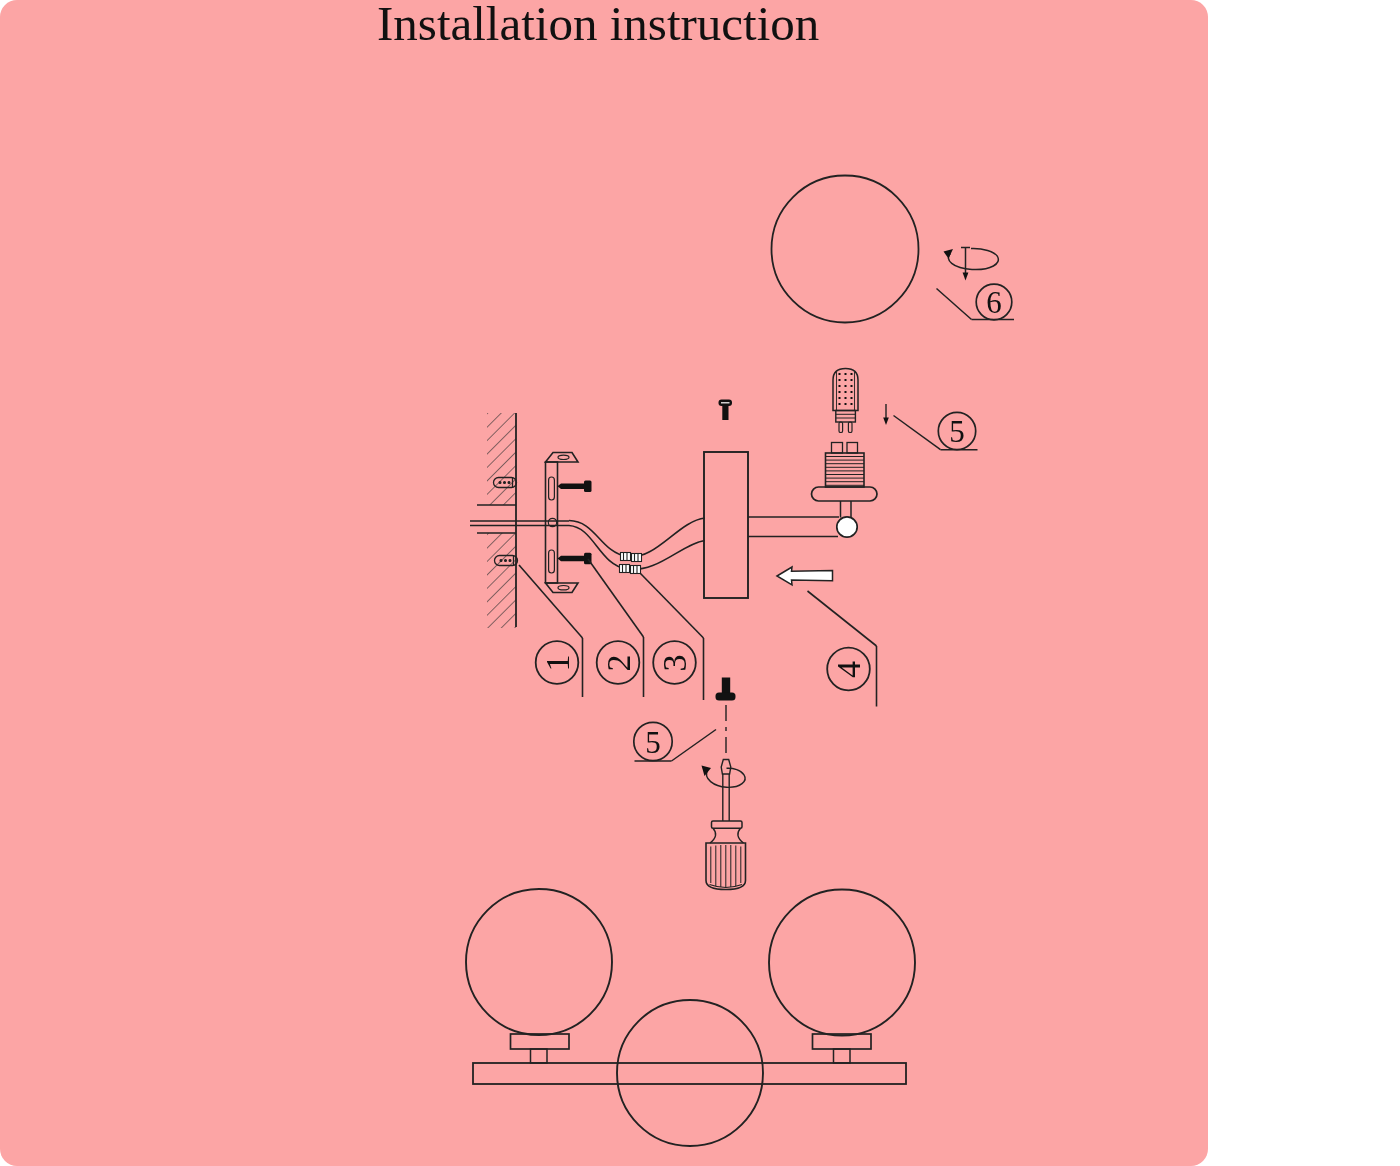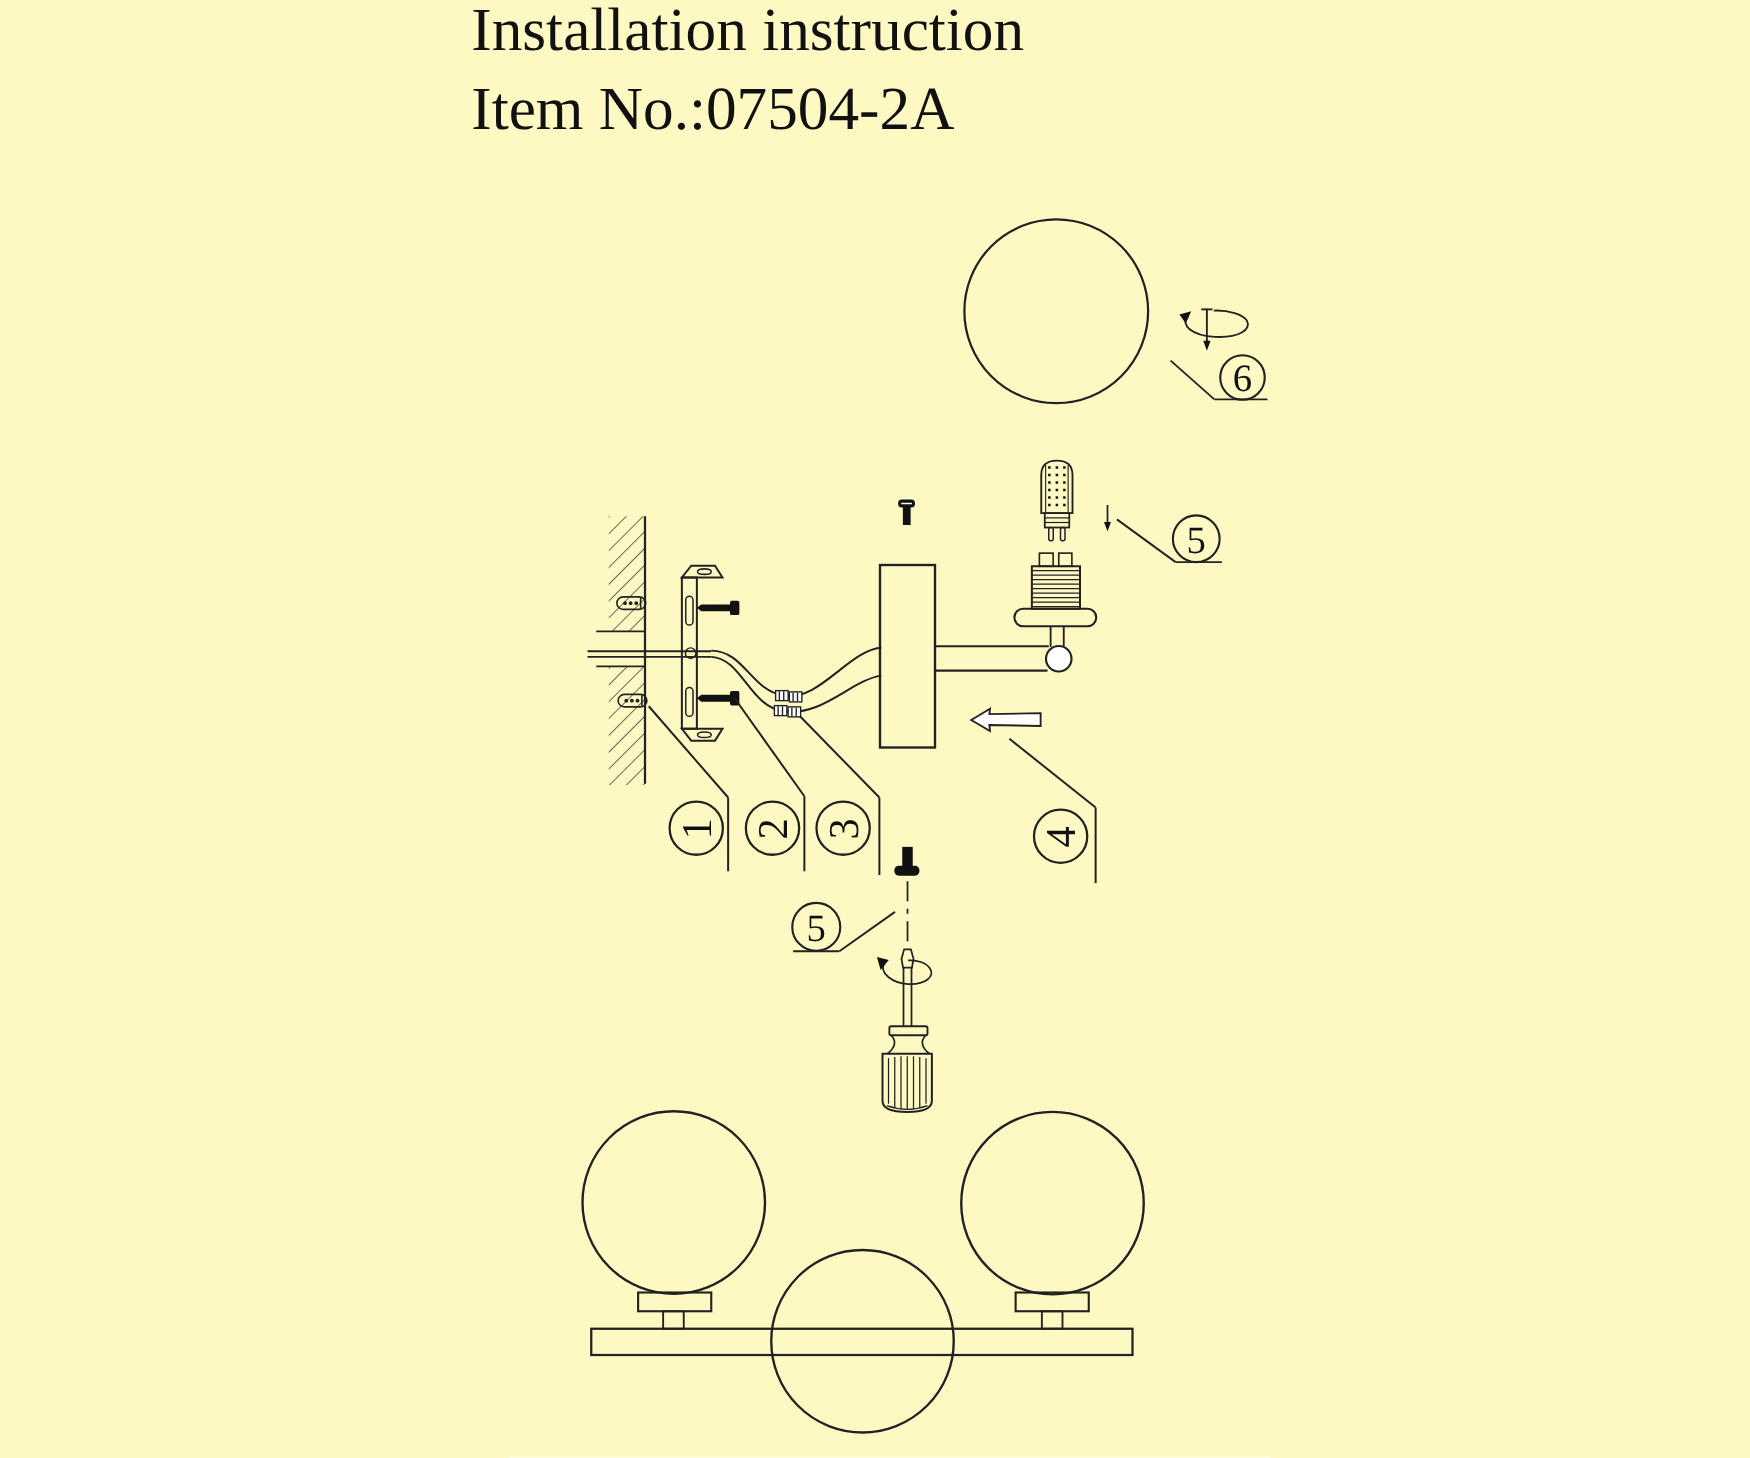--- a/index.html
+++ b/index.html
@@ -1,30 +1,29 @@
 <!DOCTYPE html>
 <html><head>
 <meta charset="utf-8">
 <style>
   html,body{margin:0;padding:0;background:#fff;}
-  .sheet{position:relative;width:1400px;height:1166px;background:#fef9c3;overflow:hidden;
-         font-family:"Liberation Serif","DejaVu Serif",serif;}
+  .sheet{position:relative;width:1208px;height:1166px;background:#fca5a5;overflow:hidden;
+         font-family:"Liberation Serif","DejaVu Serif",serif;border-radius:17px;}
   .title-block{position:absolute;left:377px;top:-8px;font-size:49px;line-height:63px;
                color:#111;white-space:nowrap;}
   svg{position:absolute;left:0;top:0;}
   svg text{font-family:"Liberation Serif","DejaVu Serif",serif;fill:#111;}
 </style>
 </head>
 <body>
 
 <div class="sheet">
 
   <div class="title-block">
     <div>Installation instruction</div>
-    <div>Item No.:07504-2A</div>
   </div>
 
   <svg width="1400" height="1166" viewBox="0 0 1400 1166">
     <defs>
       <pattern id="hatch" width="9.5" height="9.5" patternUnits="userSpaceOnUse" patternTransform="rotate(45)">
         <line x1="0" y1="0" x2="0" y2="9.5" stroke="#333" stroke-width="1.2"></line>
       </pattern>
     </defs>
 
     <g stroke="#222" fill="none">

